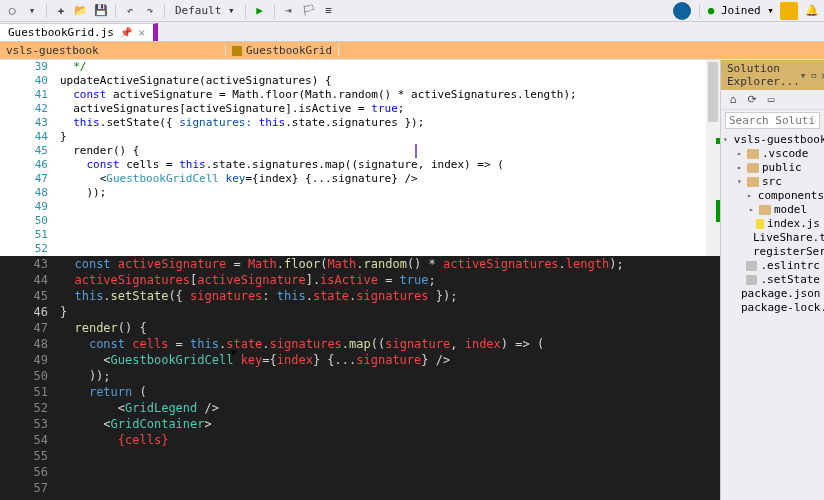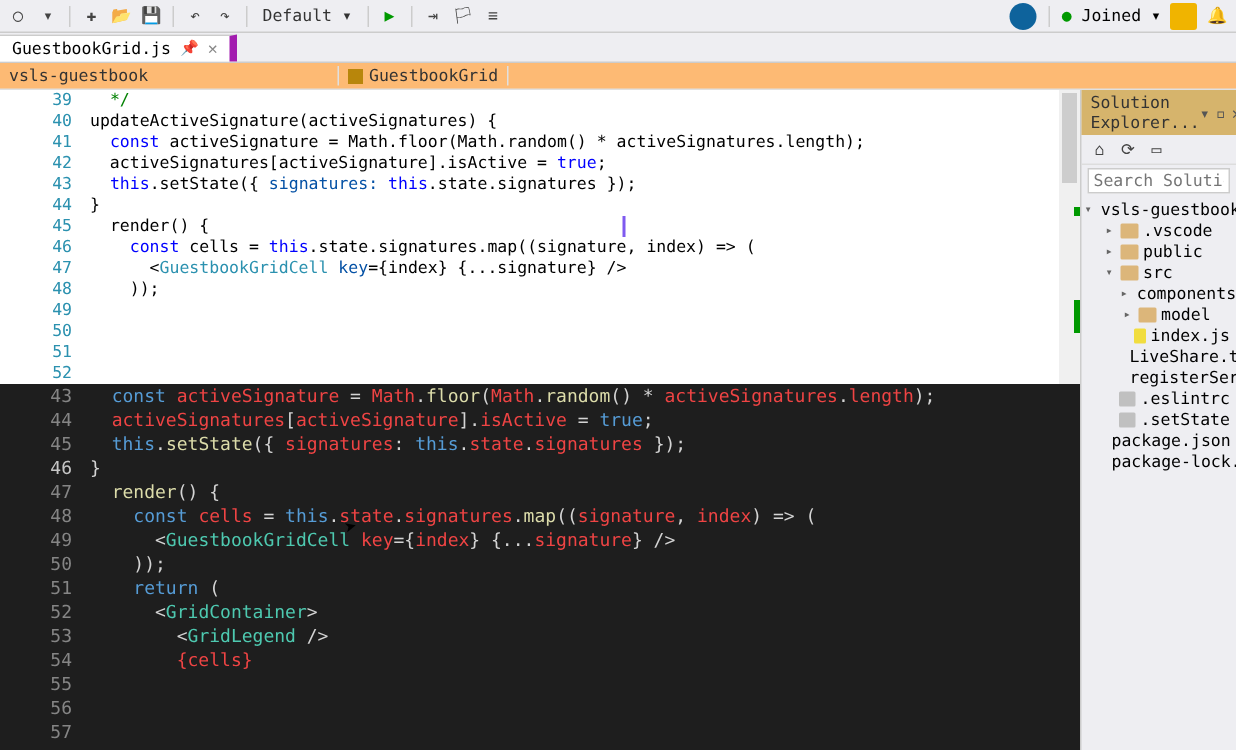--- a/index.html
+++ b/index.html
@@ -188,22 +188,22 @@
           <div class="line"></div>
           <div class="line">  <span class="kw-d">this</span>.<span class="fn-d">setState</span>({ <span class="var-d">signatures</span>: <span class="kw-d">this</span>.<span class="var-d">state</span>.<span class="var-d">signatures</span> });</div>
           <div class="line">}</div>
           <div class="line"></div>
           <div class="line">  <span class="fn-d">render</span>() {</div>
           <div class="line">    <span class="kw-d">const</span> <span class="var-d">cells</span> = <span class="kw-d">this</span>.<span class="var-d">state</span>.<span class="var-d">signatures</span>.<span class="fn-d">map</span>((<span class="var-d">signature</span>, <span class="var-d">index</span>) =&gt; (</div>
           <div class="line">      &lt;<span class="cmp-d">GuestbookGridCell</span> <span class="var-d">key</span>={<span class="var-d">index</span>} {...<span class="var-d">signature</span>} /&gt;</div>
           <div class="line">    ));</div>
           <div class="line"></div>
           <div class="line">    <span class="kw-d">return</span> (</div>
+          <div class="line">        &lt;<span class="cmp-d">GridLegend</span> /&gt;</div>
           <div class="line">      &lt;<span class="cmp-d">GridContainer</span>&gt;</div>
-          <div class="line">        &lt;<span class="cmp-d">GridLegend</span> /&gt;</div>
           <div class="line">        <span class="var-d">{cells}</span></div>
         </div>
     </div>
   </div>
 
   <div class="solexp">
     <div class="solexp-title">
       <span>Solution Explorer...</span>
       <span class="solexp-title-ctl">
         <span>▾</span>

